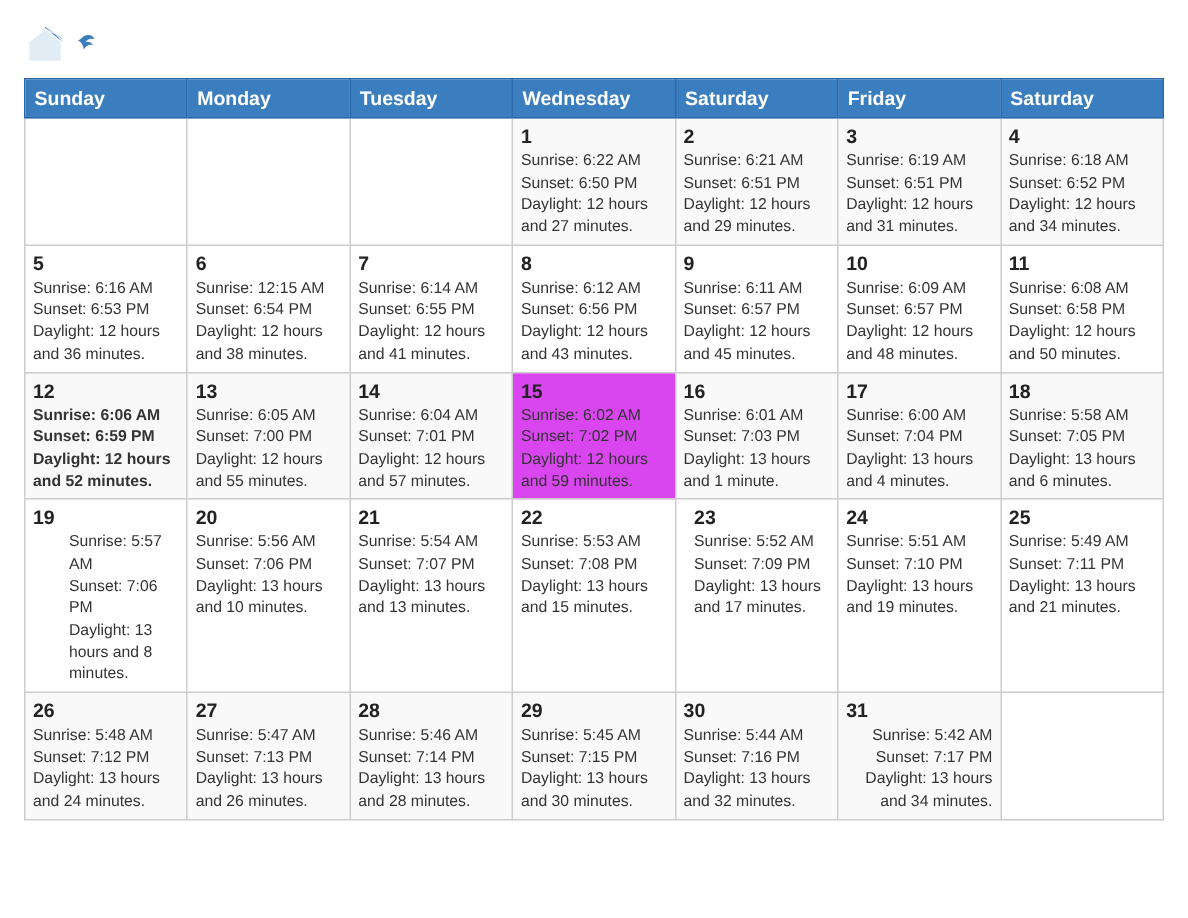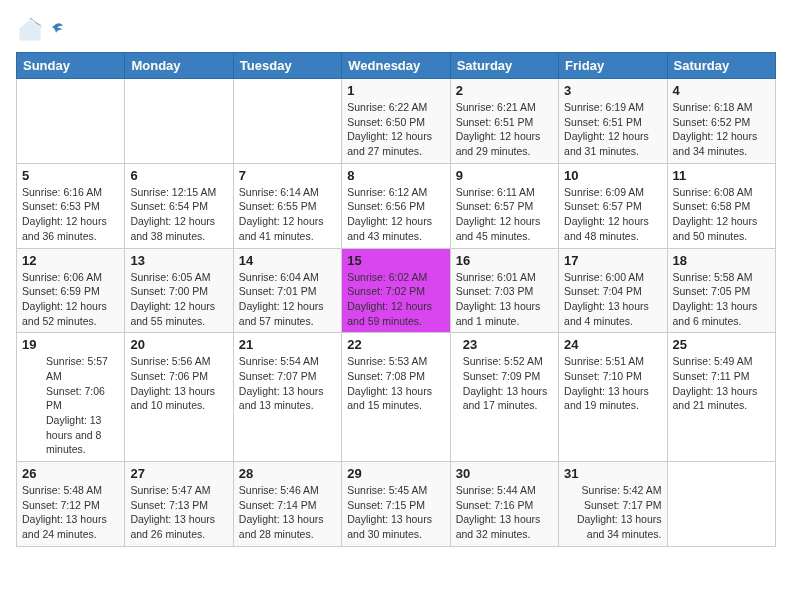--- a/index.html
+++ b/index.html
@@ -193,21 +193,21 @@
         <td style="background: rgb(255, 255, 255);">
           <span class="day-num">11</span>
           <div class="cell-text" style="white-space: pre-line;">Sunrise: 6:08 AM
 Sunset: 6:58 PM
 Daylight: 12 hours and 50 minutes.</div>
         </td>
       </tr>
       <tr class="week-row">
         <td style="background: rgb(249, 249, 249);">
           <span class="day-num">12</span>
-          <div class="cell-text" style="white-space: pre-line;">Sunrise: 6:06 AM
+          <div class="cell-text" style="white-space: pre-line; font-weight: bold;">Sunrise: 6:06 AM
 Sunset: 6:59 PM
 Daylight: 12 hours and 52 minutes.</div>
         </td>
         <td style="background: rgb(249, 249, 249);">
           <span class="day-num">13</span>
           <div class="cell-text" style="white-space: pre-line;">Sunrise: 6:05 AM
 Sunset: 7:00 PM
 Daylight: 12 hours and 55 minutes.</div>
         </td>
         <td style="background: rgb(249, 249, 249);">

